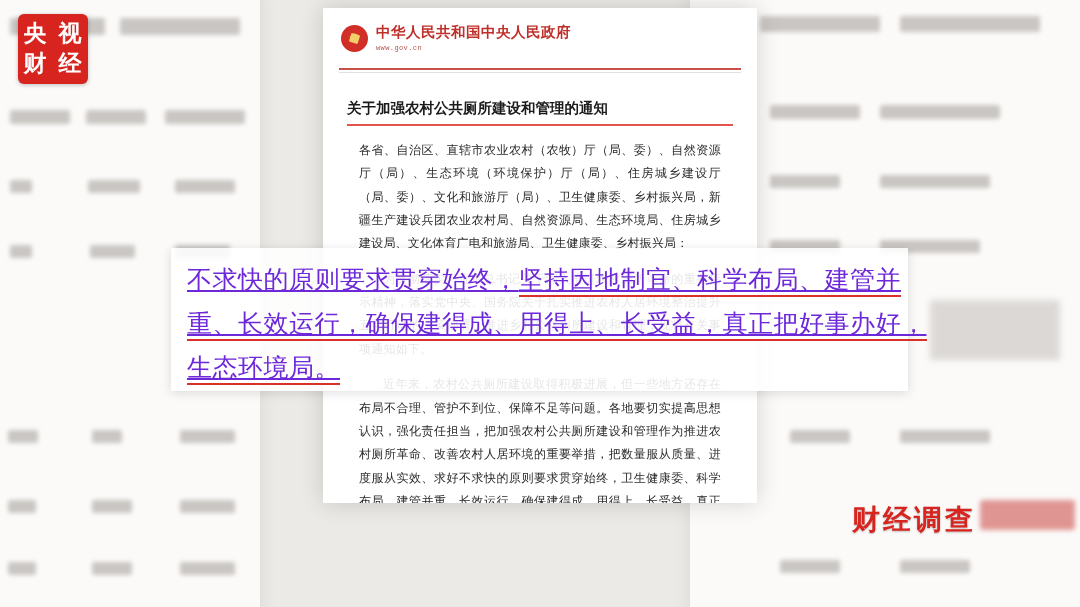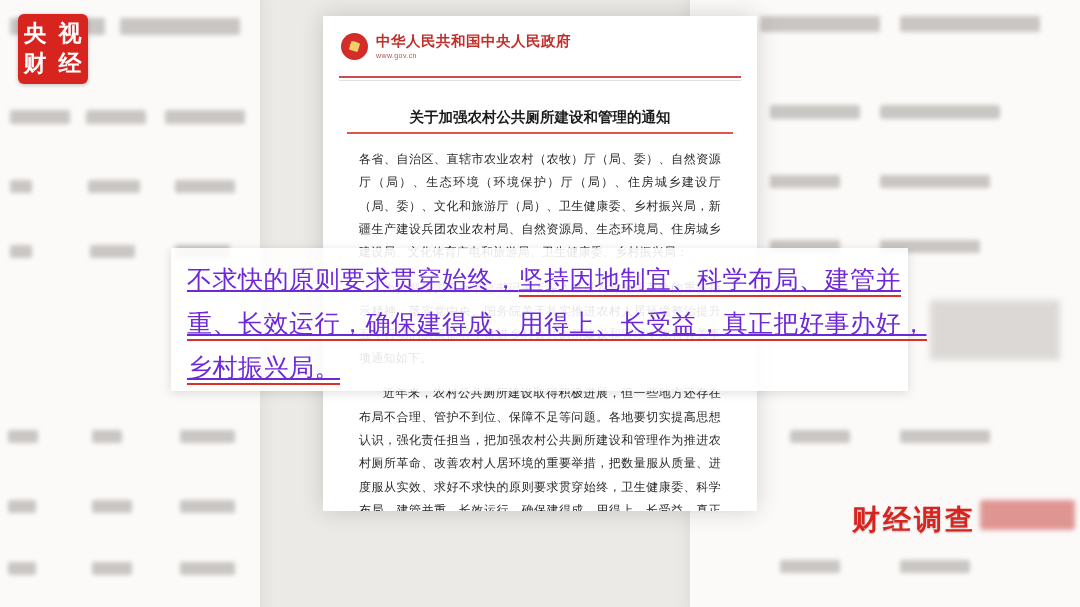--- a/index.html
+++ b/index.html
@@ -48,26 +48,27 @@
     background: #c9453f;
     filter: blur(2.5px);
     opacity: .55;
     border-radius: 3px;
   }
 
   
   #paper {
     position: absolute;
     left: 323px;
-    top: 16px;
+    top: 8px;
     width: 434px;
     height: 495px;
     background: #ffffff;
     box-shadow: 0 0 22px rgba(0,0,0,0.16);
     overflow: hidden;
+    font-family: Liberation Mono, monospace;
   }
   #gov-header {
     display: flex;
     align-items: center;
     gap: 8px;
     padding: 17px 0 9px 18px;
   }
   #gov-emblem {
     width: 27px;
     height: 27px;
@@ -107,21 +108,21 @@
     margin: 7px 16px 0 16px;
     opacity: .85;
   }
   #gov-rule2 {
     height: 1px;
     background: #e2e0de;
     margin: 2px 16px 0 16px;
   }
 
   #doc-title {
-    text-align: center;
+    text-align: left;
     font-size: 14.5px;
     font-weight: 700;
     color: #1b1b1b;
     margin: 26px 24px 14px 24px;
     line-height: 1.5;
     border-bottom: 2px solid #e0544c;
     display: block;
     padding-bottom: 3px;
   }
   .doc-p {
@@ -261,21 +262,21 @@
     <div id="doc-title">关于加强农村公共厕所建设和管理的通知</div>
 
     <div class="doc-p">各省、自治区、直辖市农业农村（农牧）厅（局、委）、自然资源厅（局）、生态环境（环境保护）厅（局）、住房城乡建设厅（局、委）、文化和旅游厅（局）、卫生健康委、乡村振兴局，新疆生产建设兵团农业农村局、自然资源局、生态环境局、住房城乡建设局、文化体育广电和旅游局、卫生健康委、乡村振兴局：</div>
     <div class="doc-p indent">为贯彻落实习近平总书记关于深入推进农村厕所革命的重要指示精神，落实党中央、国务院关于扎实推进农村人居环境整治提升五年行动的决策部署，推进乡村公共厕所建设和管理，现将有关事项通知如下。</div>
     <div class="doc-p indent">近年来，农村公共厕所建设取得积极进展，但一些地方还存在布局不合理、管护不到位、保障不足等问题。各地要切实提高思想认识，强化责任担当，把加强农村公共厕所建设和管理作为推进农村厕所革命、改善农村人居环境的重要举措，把数量服从质量、进度服从实效、求好不求快的原则要求贯穿始终，卫生健康委、科学布局、建管并重、长效运行，确保建得成、用得上、长受益，真正把好事办好，让群众满意。</div>
   </div>
 
   <div id="caption">
     <div class="cap-line"><span>不求快的原则要求贯穿始终，</span><span class="ul">坚持因地制宜、科学布局、建管并</span></div>
     <div class="cap-line"><span class="ul">重、长效运行，确保建得成、用得上、长受益，真正把好事办好，</span></div>
-    <div class="cap-line"><span class="ul">乡村振兴局。</span></div>
+    <div class="cap-line"><span class="ul">生态环境局。</span></div>
   </div>
 
   <div id="cctv-logo">
     <span>央</span>
     <span>视</span>
     <span>财</span>
     <span>经</span>
   </div>
 
   <div id="program-mark">财经调查</div>

